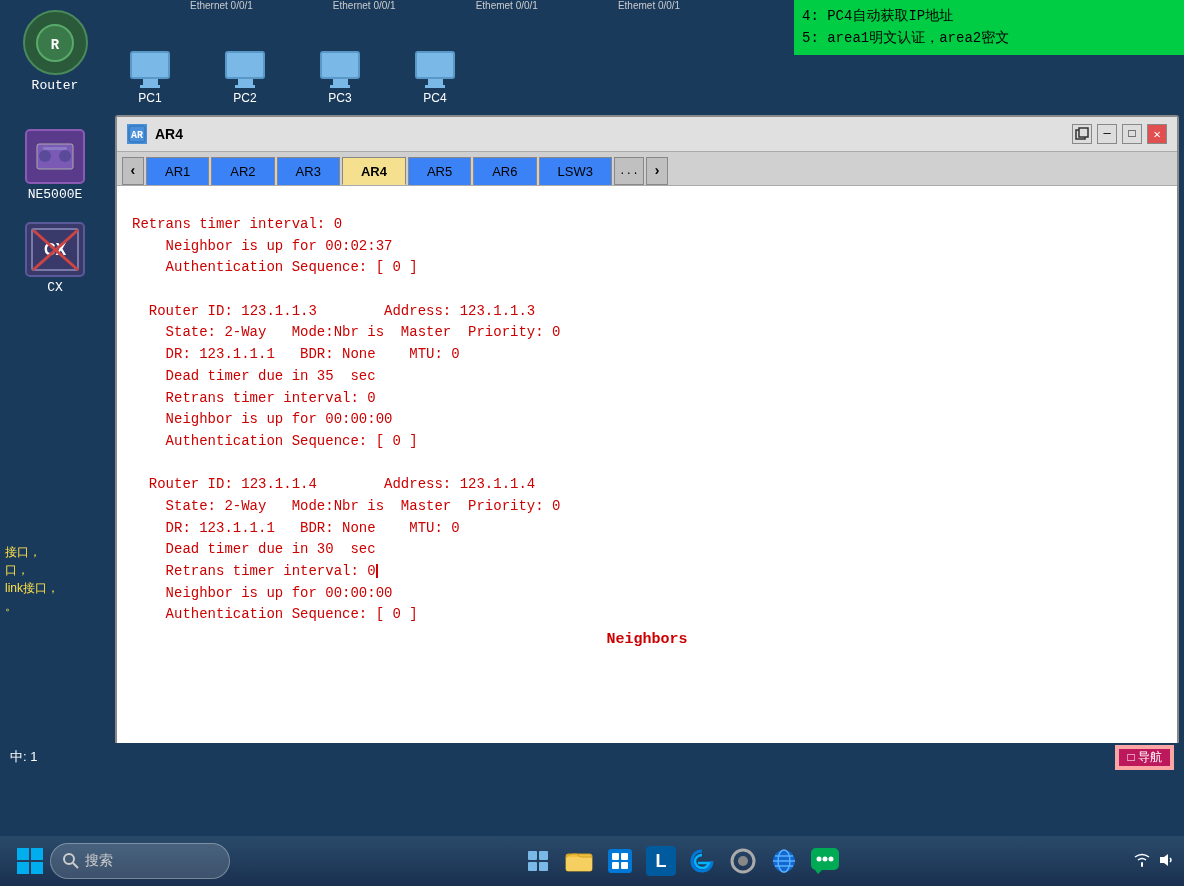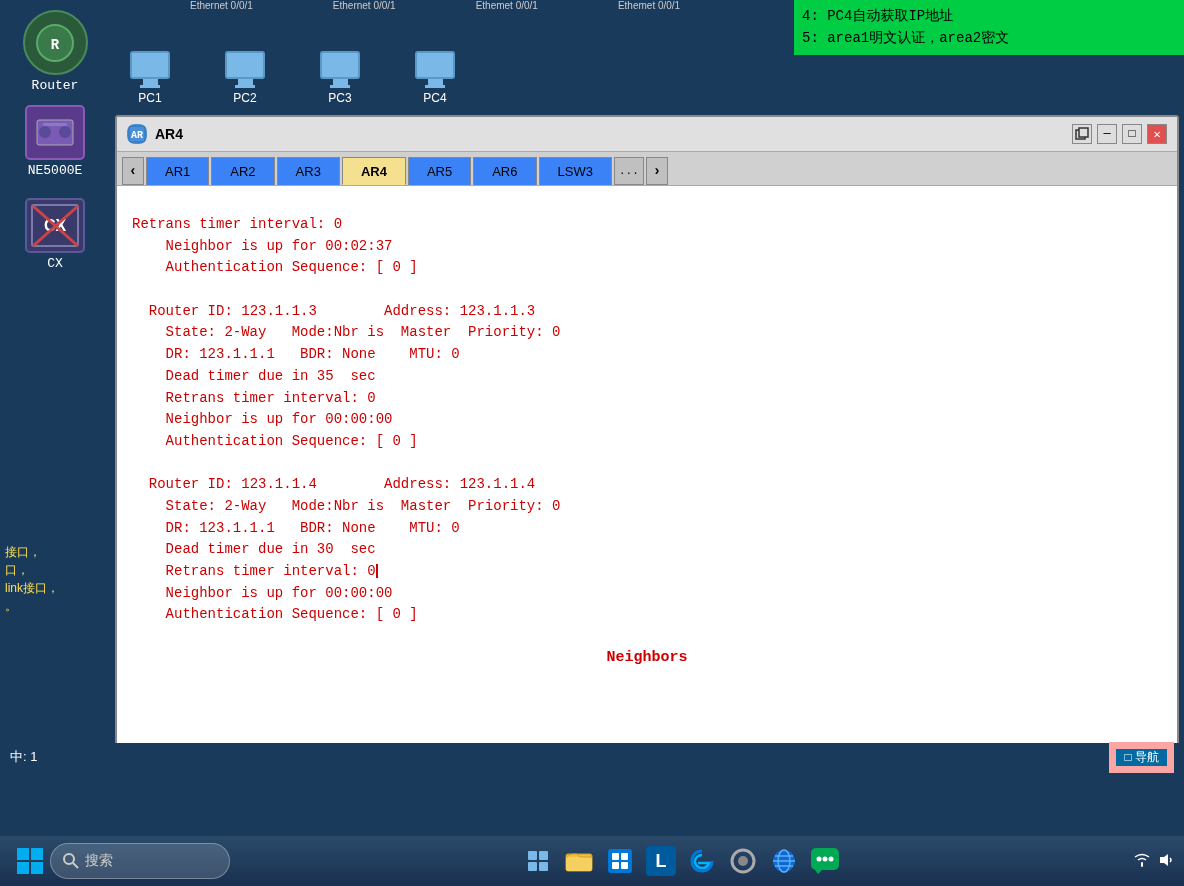--- a/index.html
+++ b/index.html
@@ -132,21 +132,21 @@
       align-items: center;
       padding: 0 10px;
       border-bottom: 1px solid #aaa;
       gap: 8px;
     }
 
     .title-icon {
       width: 20px;
       height: 20px;
       background: #4a90d9;
-      border-radius: 8px;
+      border-radius: 0;
       display: flex;
       align-items: center;
       justify-content: center;
       color: #fff;
       font-size: 11px;
       font-weight: bold;
     }
 
     .title-text {
       font-weight: bold;
@@ -244,21 +244,21 @@
       font-size: 14px;
       white-space: pre-wrap;
       line-height: 1.55;
     }
 
     .terminal-content .center-text {
       text-align: center;
       color: #cc0000;
       font-weight: bold;
       font-size: 15px;
-      margin-top: 20px;
+      margin-top: 2px;
     }
 
     
     .bottom-strip {
       position: absolute;
       bottom: 115px;
       left: 0;
       right: 0;
       height: 28px;
       background: #1a3a5c;
@@ -270,23 +270,23 @@
       font-family: Arial, sans-serif;
       gap: 20px;
     }
 
     
     .nav-btn {
       position: absolute;
       right: 10px;
       top: 50%;
       transform: translateY(-50%);
-      background: #0369a1;
+      background: #be185d;
       color: #fff;
-      border: 7px solid #fca5a5;
+      border: 4px solid #fca5a5;
       padding: 0 8px;
       font-size: 12px;
       cursor: pointer;
     }
 
     
     .taskbar {
       position: absolute;
       bottom: 0; left: 0; right: 0;
       height: 50px;
@@ -439,21 +439,21 @@
     <div class="sidebar-item">
       <div style="width:65px; height:65px; border-radius:50%; background:#2a5a3a; border:2px solid #4a8a5a; display:flex; align-items:center; justify-content:center;">
         <svg width="40" height="40" viewBox="0 0 40 40">
           <circle cx="20" cy="20" r="18" fill="#3a7a4a" stroke="#5aaa6a" stroke-width="2"></circle>
           <text x="20" y="26" text-anchor="middle" fill="#fff" font-size="14" font-weight="bold">R</text>
         </svg>
       </div>
       <span class="sidebar-label">Router</span>
     </div>
 
-    <div class="sidebar-item" style="margin-top:2px;">
+    <div class="sidebar-item" style="margin-top:26px;">
       <div style="width:60px; height:55px; background:#5a3a8a; border:2px solid #8a5ab5; border-radius:5px; display:flex; align-items:center; justify-content:center;">
         <svg width="40" height="35" viewBox="0 0 40 35">
           <rect x="2" y="5" width="36" height="25" rx="2" fill="#7a5ab5" stroke="#aaa" stroke-width="1"></rect>
           <circle cx="10" cy="17" r="6" fill="#5a4a9a"></circle>
           <circle cx="30" cy="17" r="6" fill="#5a4a9a"></circle>
           <rect x="8" y="8" width="24" height="3" fill="#8a7ac5" rx="1"></rect>
         </svg>
       </div>
       <span class="sidebar-label">NE5000E</span>
     </div>

